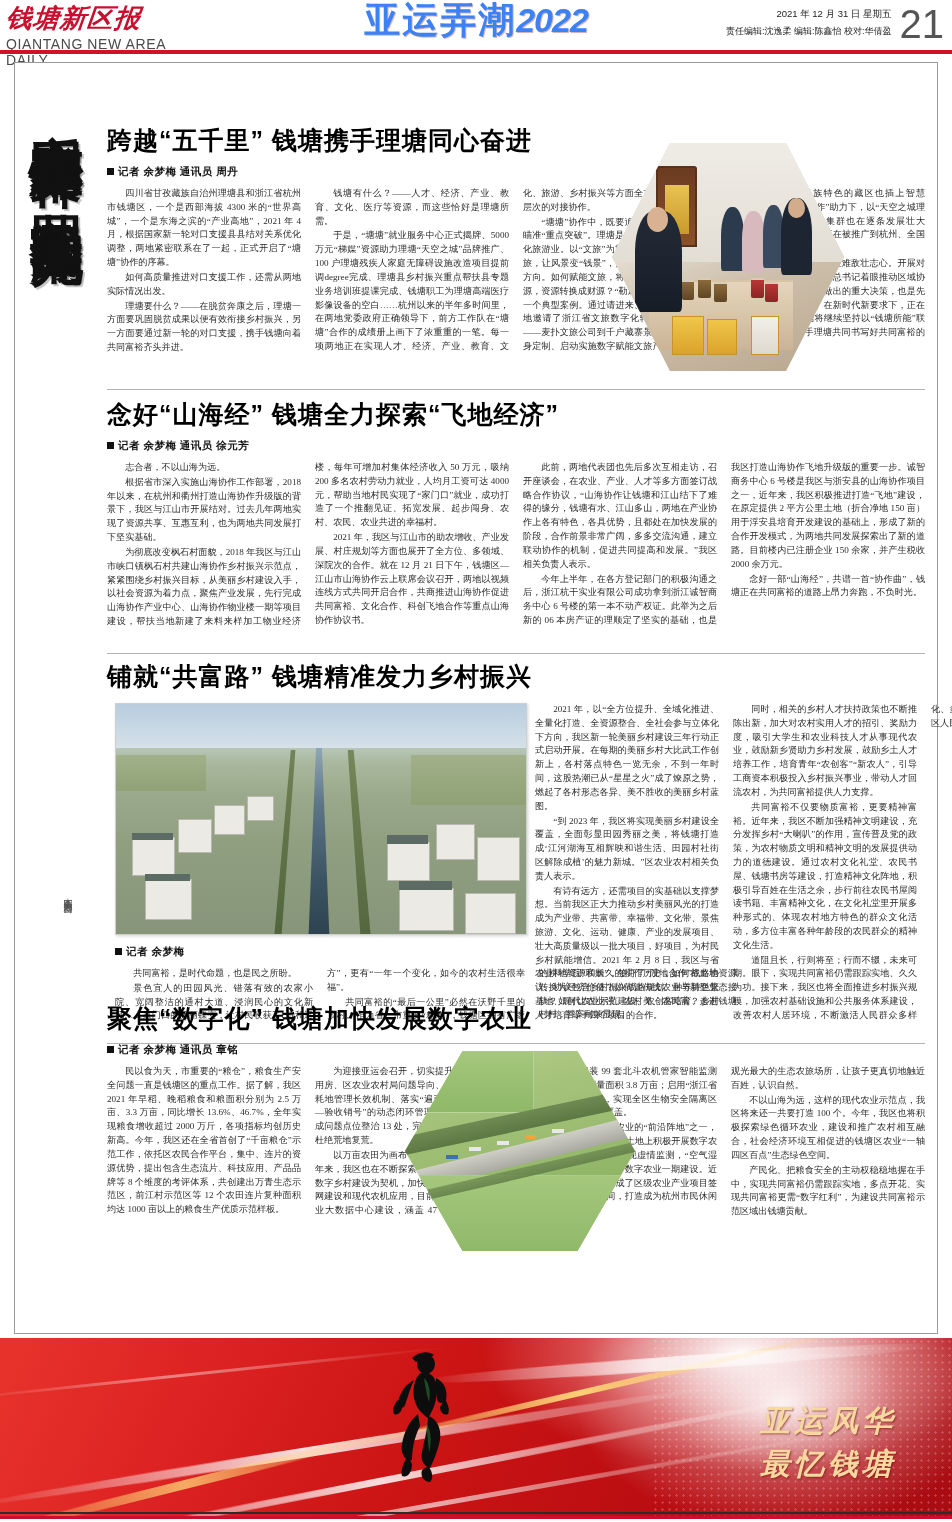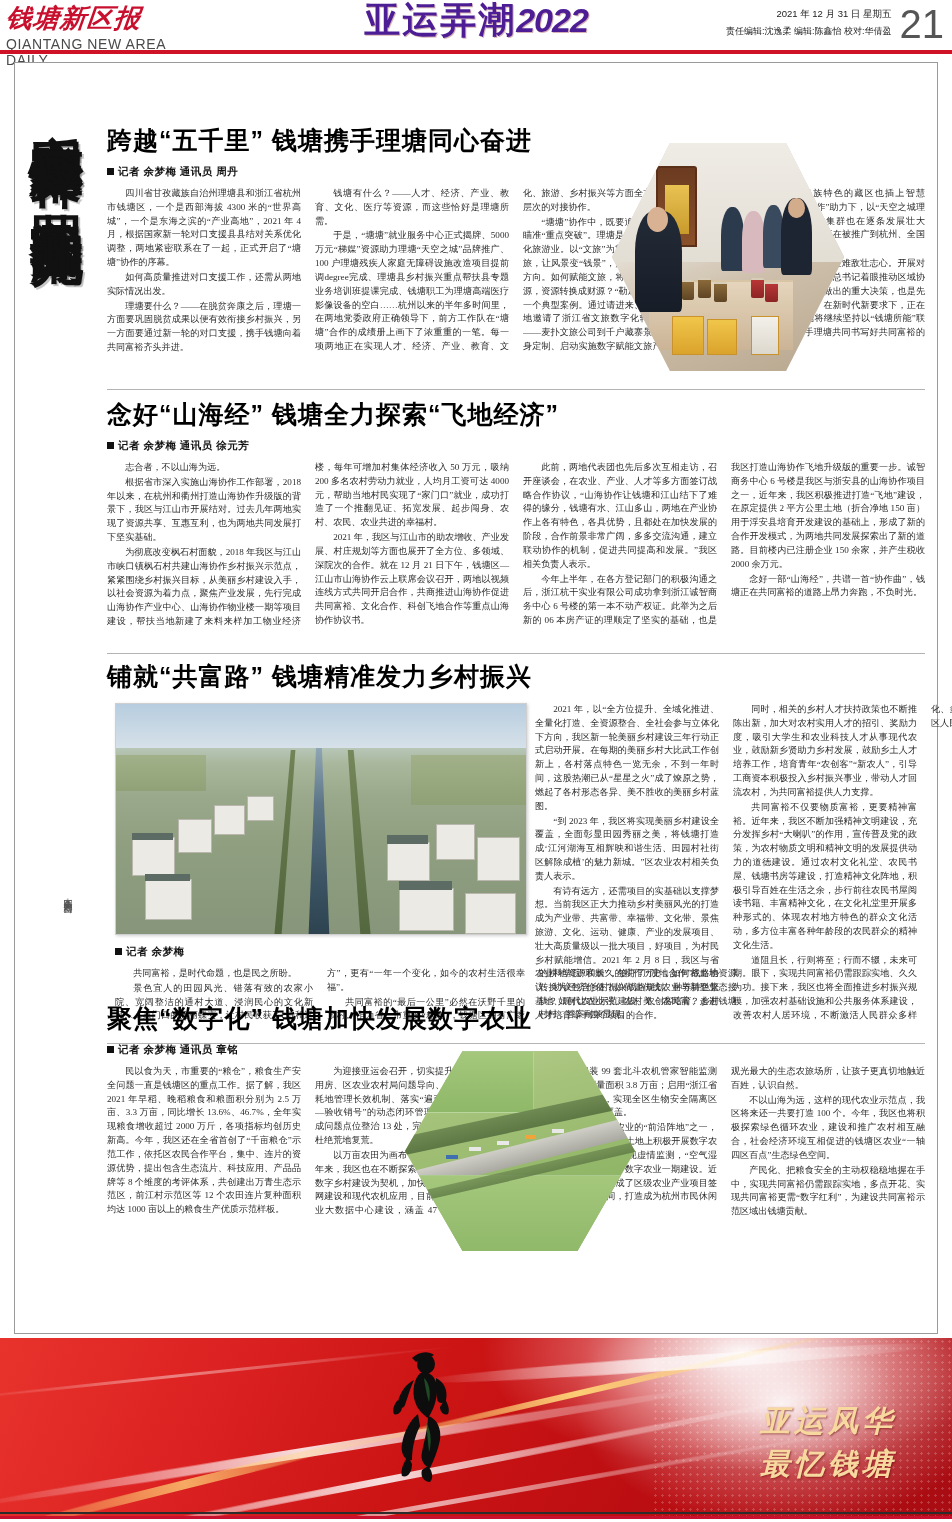--- a/index.html
+++ b/index.html
@@ -53,21 +53,21 @@
     right: 0;
     top: 2px;
     text-align: center;
     pointer-events: none;
   }
   .masthead-title {
     display: inline-block;
     font-family: "Liberation Serif", "DejaVu Serif", serif;
     font-size: 36px;
     font-weight: bold;
-    color: #4c1d95;
+    color: #3b82f6;
     letter-spacing: 2px;
     line-height: 1.05;
     text-shadow: 1px 1px 0 rgba(120,0,10,0.30);
   }
   .masthead-title .yr {
     font-family: "Liberation Sans", sans-serif;
     font-style: italic;
     font-size: 34px;
     letter-spacing: -1px;
   }

